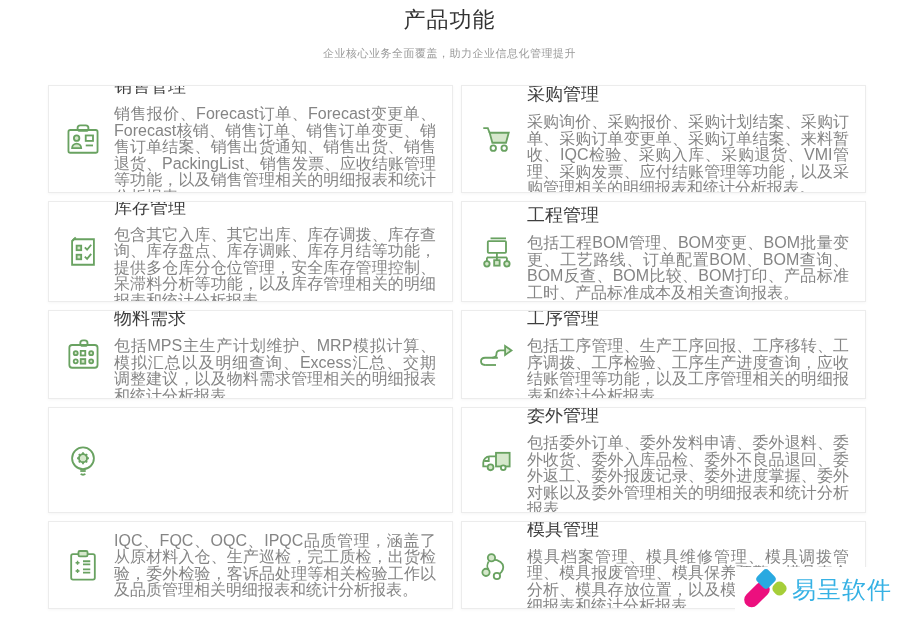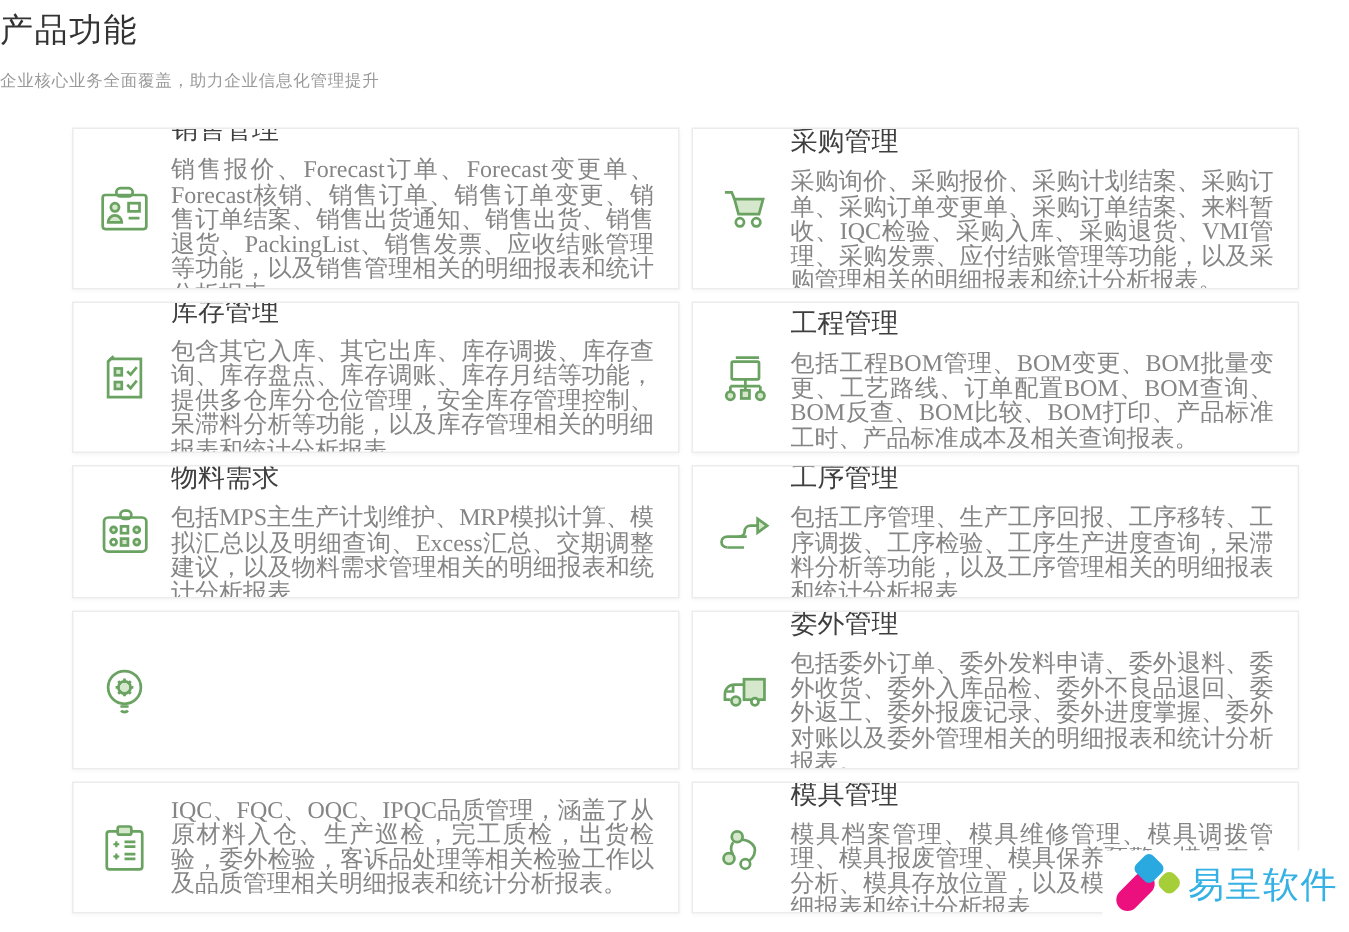--- a/index.html
+++ b/index.html
@@ -3,21 +3,21 @@
 <meta charset="utf-8">
 <style>
   * { box-sizing: border-box; margin: 0; padding: 0; }
   html,body { width: 899px; height: 621px; }
   body {
     font-family: "Liberation Sans", "DejaVu Sans", sans-serif;
     background: #ffffff;
     position: relative;
     overflow: hidden;
   }
-  .header { text-align: left; padding-top: 5px; }
+  .header { text-align: center; padding-top: 5px; }
   .page-title { font-size: 22px; font-weight: 500; color: #333; letter-spacing: 1px; }
   .page-subtitle { font-size: 11px; color: #9a9a9a; margin-top: 11px; letter-spacing: 0.5px; font-family: Liberation Mono, monospace; }
 
   .grid {
     position: absolute;
     left: 48px; top: 85px;
     width: 818px;
     display: grid;
     grid-template-columns: 1fr 1fr;
     grid-template-rows: 108px 101px 89px 106px 88px;
@@ -33,21 +33,21 @@
     overflow: hidden;
   }
   .icon-box {
     flex: 0 0 40px;
     width: 40px;
     margin-right: 11px;
     display: flex;
     align-items: center;
     justify-content: center;
   }
-  .card-body { flex: 1; min-width: 0; font-family: Liberation Serif, serif; }
+  .card-body { flex: 1; min-width: 0; }
   .card-title {
     font-size: 18px;
     font-weight: 400;
     color: #3f3f3f;
     line-height: 24px;
     margin-bottom: 8px;
   }
   .card-desc {
     font-size: 16px;
     color: #858585;
@@ -183,21 +183,21 @@
     <div class="icon-box">
       <svg class="g-icon" width="40" height="40" viewBox="0 0 44 44" fill="none" stroke="#69a261" stroke-width="2">
         <path d="M10 33 c-3 0 -4.5 -2 -4.5 -4 s1.5 -4 4.5 -4 h14"></path>
         <path d="M18 25 c3 0 4.5 -2 4.5 -4 s1.5 -4 4.5 -4 h6"></path>
         <path d="M32 12 l7 5 -7 5 z" fill="#d6e8cc"></path>
         <path d="M10 33 h12"></path>
       </svg>
     </div>
     <div class="card-body">
       <div class="card-title">工序管理</div>
-      <div class="card-desc">包括工序管理、生产工序回报、工序移转、工序调拨、工序检验、工序生产进度查询，呆滞料分析等功能，以及工序管理相关的明细报表和统计分析报表。</div>
+      <div class="card-desc">包括工序管理、生产工序回报、工序移转、工序调拨、工序检验、工序生产进度查询，应收结账管理等功能，以及工序管理相关的明细报表和统计分析报表。</div>
     </div>
   </div>
 
   <div class="card">
     <div class="icon-box">
       <svg class="g-icon" width="40" height="40" viewBox="0 0 44 44" fill="none" stroke="#69a261" stroke-width="2">
         <circle cx="22" cy="19" r="12"></circle>
         <circle cx="22" cy="19" r="4.5" fill="#d6e8cc"></circle>
         <path d="M22 12.5 v3 M22 22.5 v3 M15.5 19 h3 M25.5 19 h3 M17.4 14.4 l2.1 2.1 M24.5 21.5 l2.1 2.1 M26.6 14.4 l-2.1 2.1 M19.5 21.5 l-2.1 2.1"></path>
         <path d="M19 33 h6"></path>

